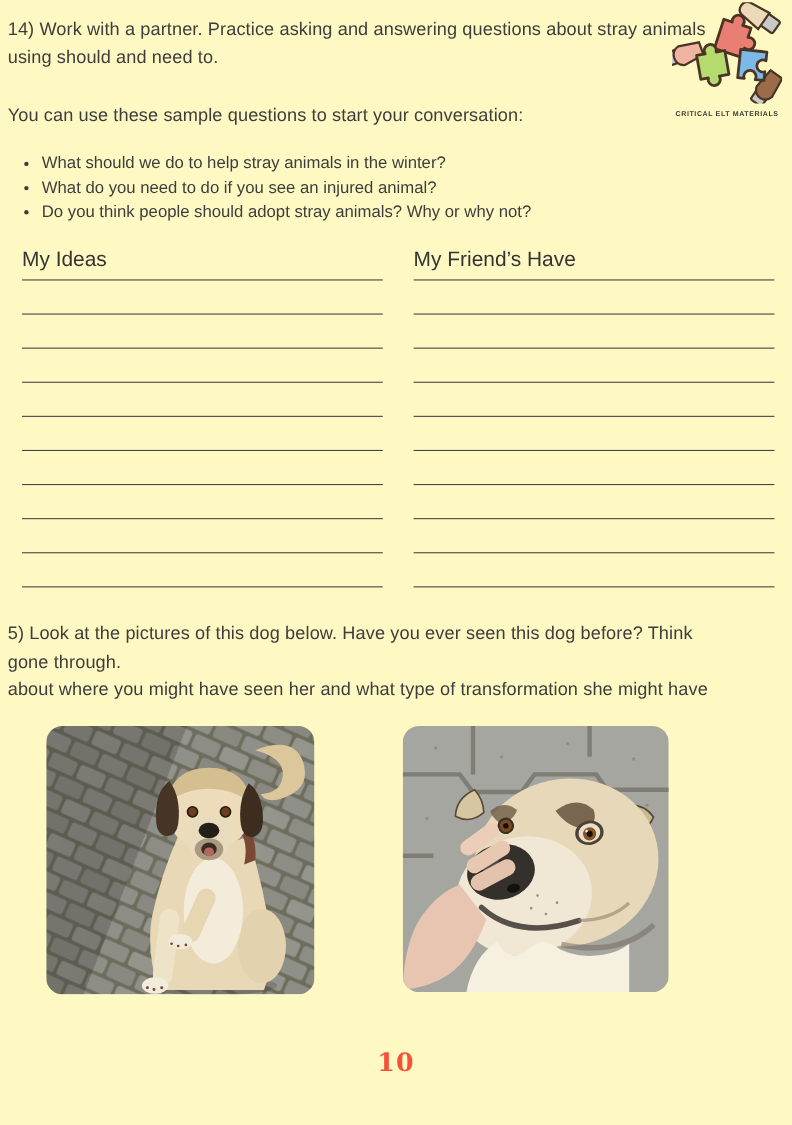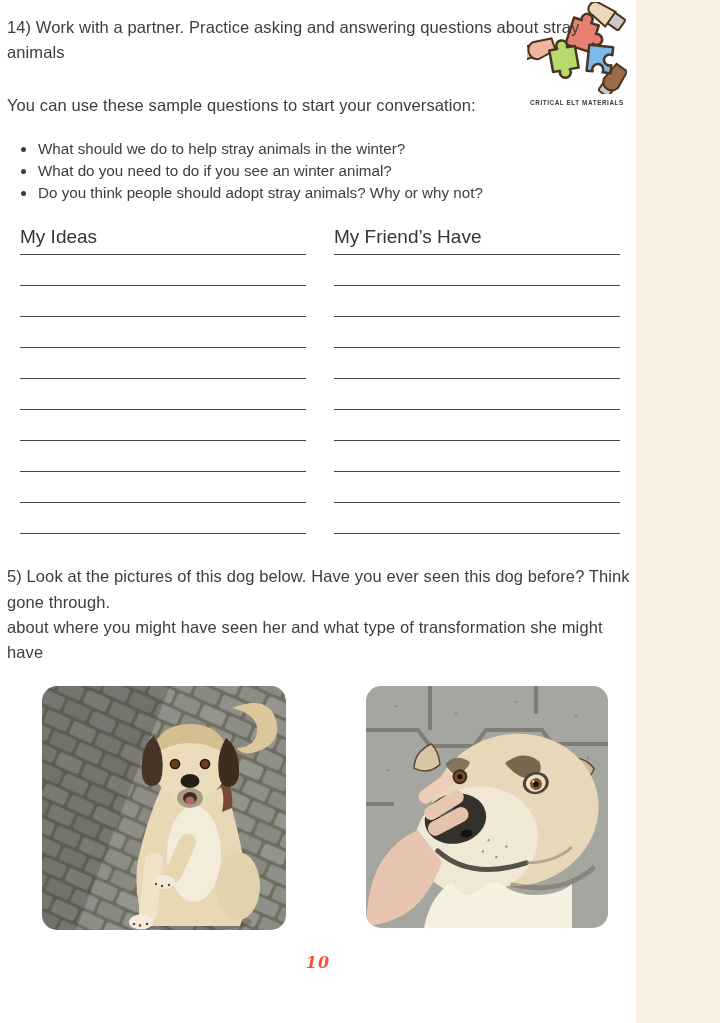--- a/index.html
+++ b/index.html
@@ -1,36 +1,36 @@
 <!DOCTYPE html>
 <html><head>
 <meta charset="utf-8">
 <style>
   html,body{margin:0;padding:0;background:#faf0e5;}
-  .page{position:relative;width:636px;height:1023px;background:#ffffff;
+  .page{position:relative;width:720px;height:1023px;background:#fef9c3;
         font-family:"Liberation Sans",sans-serif;color:#3d3d3d;overflow:hidden;}
   .para{margin:0;font-size:16.5px;line-height:25.4px;letter-spacing:.1px;}
   .tline{display:block;}
   .p14{padding:15px 10px 0 7px;position:relative;z-index:2;}
   .intro{padding:27px 26px 0 7px;}
   .questions{margin:20px 0 10px 7px;padding:0 0 0 30px;font-size:15.2px;line-height:22px;}
   .questions li{padding-left:1px;}
   .columns{display:flex;margin:23px 16px 0 20px;gap:28px;}
   .col{flex:1;}
   .col-header{font-size:19px;line-height:20px;color:#343434;padding-bottom:7px;
               border-bottom:1.6px solid #454545;}
   .note-line{height:30px;border-bottom:1.6px solid #454545;}
   .p15{padding:30px 4px 0 7px;}
   .photos{display:flex;margin:20px 0 0 42px;gap:80px;}
   .photo{width:244px;height:244px;border-radius:15px;overflow:hidden;flex:0 0 auto;}
   .photo.right{width:242px;height:242px;}
   .photo svg{display:block;width:100%;height:100%;}
   .footer{position:absolute;left:0;right:0;top:953px;text-align:center;
-          font-family:"DejaVu Serif",serif;font-weight:bold;font-size:16px;
-          color:#f4503a;letter-spacing:1px;font-style:italic;}
+          font-family:"DejaVu Serif",serif;font-weight:bold;font-size:23px;
+          color:#f4503a;letter-spacing:1px;}
   .logo{position:absolute;top:2px;right:3px;width:112px;text-align:center;z-index:1;}
   .logo-caption{font-size:6.4px;font-weight:bold;letter-spacing:.55px;color:#3a3a3a;
                 margin-top:1px;white-space:nowrap;}
 </style>
 </head>
 <body>
 
 <div class="page">
 
   <div class="logo">
@@ -61,25 +61,26 @@
 
       <g transform="translate(73,56) rotate(6)">
         <path d="M-12,-12 h24 v8 a5.5,5.5 0 1 0 0,10 v8 h-8 a5.5,5.5 0 1 0 -10,0 h-6 z" fill="#7cb9e8" stroke="#4a3423" stroke-width="2.5" stroke-linejoin="round"></path>
       </g>
     </svg>
     <div class="logo-caption">CRITICAL ELT MATERIALS</div>
   </div>
 
   <p class="para p14">
       <span class="tline">14) Work with a partner. Practice asking and answering questions about stray animals</span>
+      <span class="tline">using should and need to.</span>
     </p>
   <p class="para intro">You can use these sample questions to start your conversation:</p>
   <ul class="questions">
       <li>What should we do to help stray animals in the winter?</li>
-      <li>What do you need to do if you see an winter animal?</li>
+      <li>What do you need to do if you see an injured animal?</li>
       <li>Do you think people should adopt stray animals? Why or why not?</li>
     </ul>
 
   <div class="columns">
     <div class="col">
       <div class="col-header">My Ideas</div>
       <div class="note-lines">
           <div class="note-line"></div>
           <div class="note-line"></div>
           <div class="note-line"></div>

